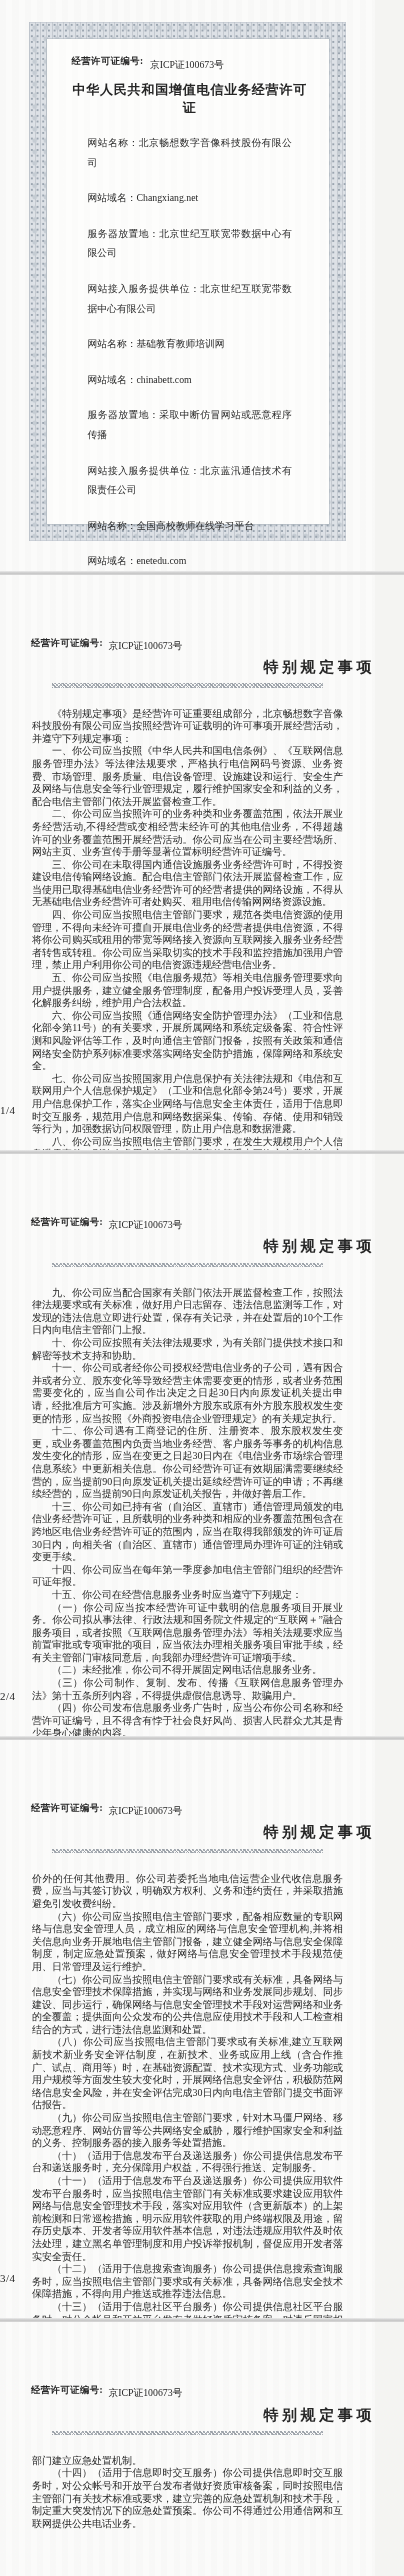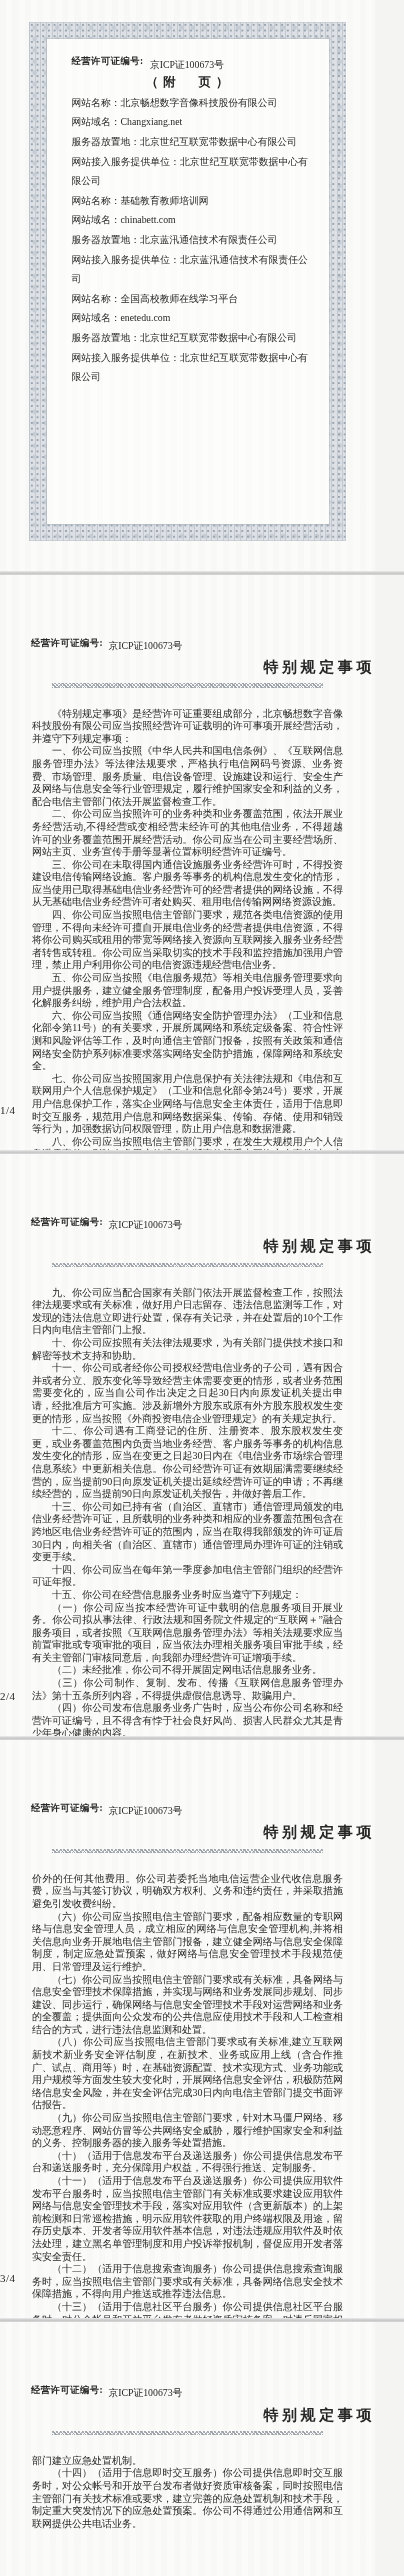--- a/index.html
+++ b/index.html
@@ -49,21 +49,21 @@
     font-size:13px; font-weight:bold; letter-spacing:0.8px;
   }
   .cert-subtitle{
     margin-top:6.2px; text-align:center;
     font-size:12.4px; font-weight:bold; letter-spacing:5.2px;
   }
   .cert-intro{
     margin-top:24px; font-size:9.8px; line-height:19.6px; text-align:justify;
   }
   .cert-info{margin-top:2.1px;}
-  .info-line{font-size:9.8px; line-height:19.6px; margin:0; text-align:justify;}
+  .info-line{font-size:9.8px; line-height:19.6px; margin:16px; text-align:justify;}
   
   .sheet.p2{height:575px;}
   .sheet.p3{height:582px;}
   .sheet.p4{height:578px;}
   .sheet.p5{height:551px;}
   .prov-header{padding-top:62px;}
   .prov-lic{padding-left:31px; display:flex; align-items:flex-start;}
   .prov-lic .lic-label{font-size:9.3px;}
   .prov-lic .lic-no{font-size:9.8px; top:2.6px; margin-left:5.2px;}
   .prov-title{
@@ -95,29 +95,29 @@
 <div class="page-stack">
 
   <div class="sheet cert">
     <div class="cert-frame">
       <div class="cert-inner">
         <div class="cert-content">
           <div class="lic-row">
             <span class="lic-label">经营许可证编号:</span>
             <span class="lic-no">京ICP证100673号</span>
           </div>
-          <div class="cert-subtitle">（附　页）</div>
+          <div class="cert-title">中华人民共和国增值电信业务经营许可证</div>
           <div class="cert-info">
               <p class="info-line">网站名称：北京畅想数字音像科技股份有限公司</p>
               <p class="info-line">网站域名：Changxiang.net</p>
               <p class="info-line">服务器放置地：北京世纪互联宽带数据中心有限公司</p>
               <p class="info-line">网站接入服务提供单位：北京世纪互联宽带数据中心有限公司</p>
               <p class="info-line">网站名称：基础教育教师培训网</p>
               <p class="info-line">网站域名：chinabett.com</p>
-              <p class="info-line">服务器放置地：北京蓝汛通信技术有限责任公司</p>
+              <p class="info-line">服务器放置地：采取中断仿冒网站或恶意程序传播</p>
               <p class="info-line">网站接入服务提供单位：北京蓝汛通信技术有限责任公司</p>
               <p class="info-line">网站名称：全国高校教师在线学习平台</p>
               <p class="info-line">网站域名：enetedu.com</p>
               <p class="info-line">服务器放置地：北京世纪互联宽带数据中心有限公司</p>
               <p class="info-line">网站接入服务提供单位：北京世纪互联宽带数据中心有限公司</p>
             </div>
         </div>
       </div>
     </div>
   </div>
@@ -130,21 +130,21 @@
         <span class="lic-label">经营许可证编号:</span>
         <span class="lic-no">京ICP证100673号</span>
       </div>
       <div class="prov-title">特别规定事项</div>
       <div class="zigzag"></div>
     </div>
     <div class="prov-body">
         <p class="para">《特别规定事项》是经营许可证重要组成部分，北京畅想数字音像科技股份有限公司应当按照经营许可证载明的许可事项开展经营活动，并遵守下列规定事项：</p>
         <p class="para">一、你公司应当按照《中华人民共和国电信条例》、《互联网信息服务管理办法》等法律法规要求，严格执行电信网码号资源、业务资费、市场管理、服务质量、电信设备管理、设施建设和运行、安全生产及网络与信息安全等行业管理规定，履行维护国家安全和利益的义务，配合电信主管部门依法开展监督检查工作。</p>
         <p class="para">二、你公司应当按照许可的业务种类和业务覆盖范围，依法开展业务经营活动,不得经营或变相经营未经许可的其他电信业务，不得超越许可的业务覆盖范围开展经营活动。你公司应当在公司主要经营场所、网站主页、业务宣传手册等显著位置标明经营许可证编号。</p>
-        <p class="para">三、你公司在未取得国内通信设施服务业务经营许可时，不得投资建设电信传输网络设施。客户服务等事务的机构信息发生变化的情形，应当使用已取得基础电信业务经营许可的经营者提供的网络设施，不得从无基础电信业务经营许可者处购买、租用电信传输网网络资源设施。</p>
+        <p class="para">三、你公司在未取得国内通信设施服务业务经营许可时，不得投资建设电信传输网络设施。配合电信主管部门依法开展监督检查工作，应当使用已取得基础电信业务经营许可的经营者提供的网络设施，不得从无基础电信业务经营许可者处购买、租用电信传输网网络资源设施。</p>
         <p class="para">四、你公司应当按照电信主管部门要求，规范各类电信资源的使用管理，不得向未经许可擅自开展电信业务的经营者提供电信资源，不得将你公司购买或租用的带宽等网络接入资源向互联网接入服务业务经营者转售或转租。你公司应当采取切实的技术手段和监控措施加强用户管理，禁止用户利用你公司的电信资源违规经营电信业务。</p>
         <p class="para">五、你公司应当按照《电信服务规范》等相关电信服务管理要求向用户提供服务，建立健全服务管理制度，配备用户投诉受理人员，妥善化解服务纠纷，维护用户合法权益。</p>
         <p class="para">六、你公司应当按照《通信网络安全防护管理办法》（工业和信息化部令第11号）的有关要求，开展所属网络和系统定级备案、符合性评测和风险评估等工作，及时向通信主管部门报备，按照有关政策和通信网络安全防护系列标准要求落实网络安全防护措施，保障网络和系统安全。</p>
         <p class="para">七、你公司应当按照国家用户信息保护有关法律法规和《电信和互联网用户个人信息保护规定》（工业和信息化部令第24号）要求，开展用户信息保护工作，落实企业网络与信息安全主体责任，适用于信息即时交互服务，规范用户信息和网络数据采集、传输、存储、使用和销毁等行为，加强数据访问权限管理，防止用户信息和数据泄露。</p>
         <p class="para">八、你公司应当按照电信主管部门要求，在发生大规模用户个人信息泄露事件、影响众多用户的服务中断事件等重大网络安全事件时，立即采取应急措施，控制影响范围，消除事件危害，并第一时间向电信主管部门报告，根据电信主管部门要求采取应急处置措施。</p>
       </div>
     <div class="page-num">1/4</div>
   </div>
 
   <div class="sheet-sep"></div>

